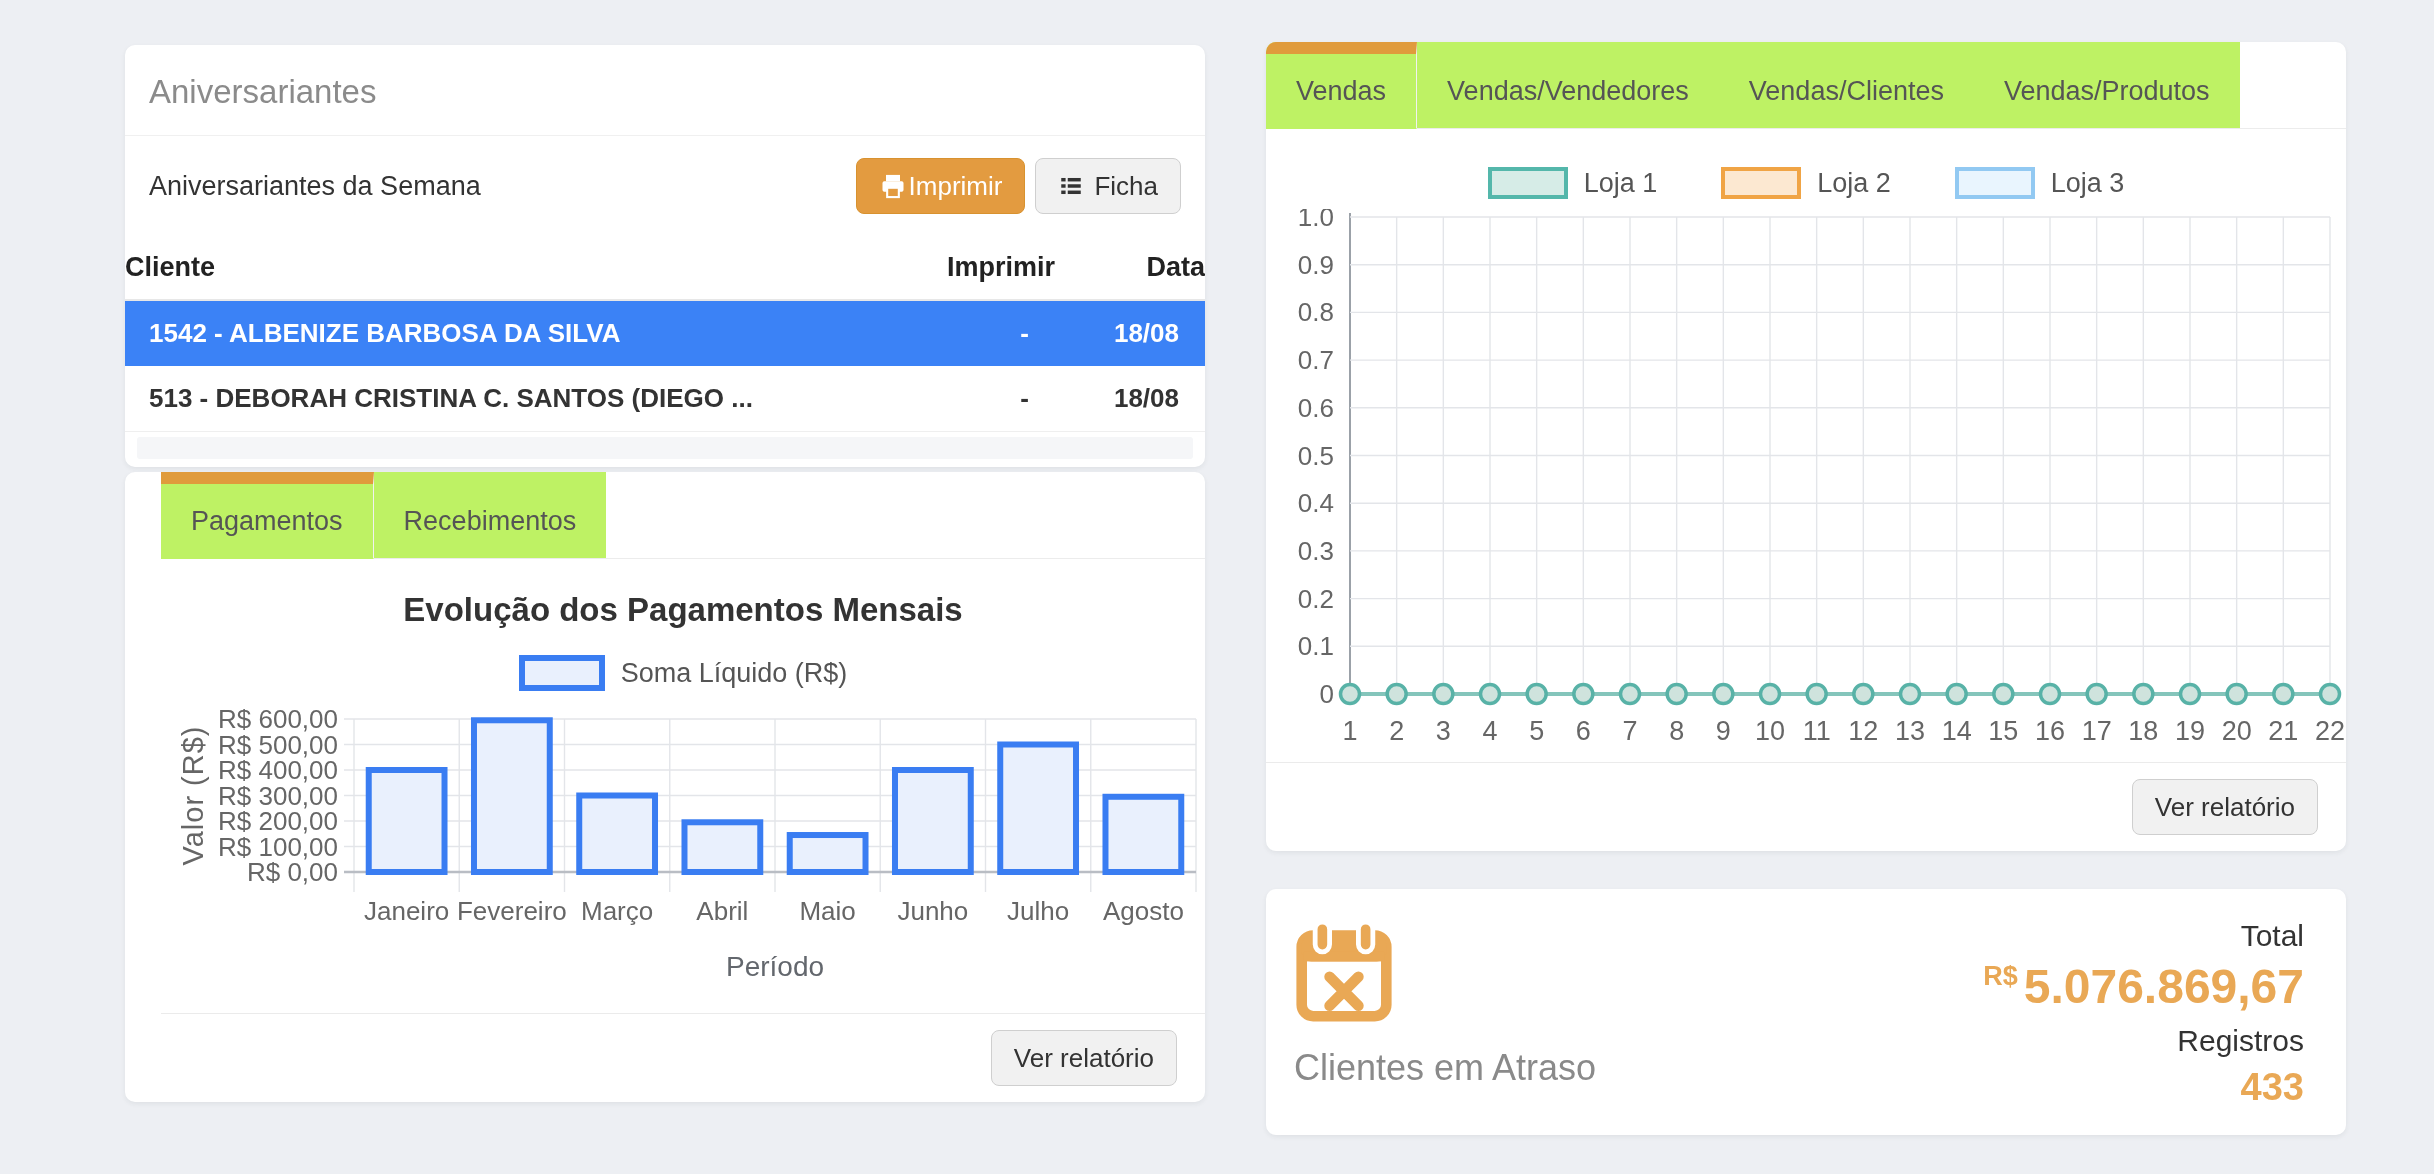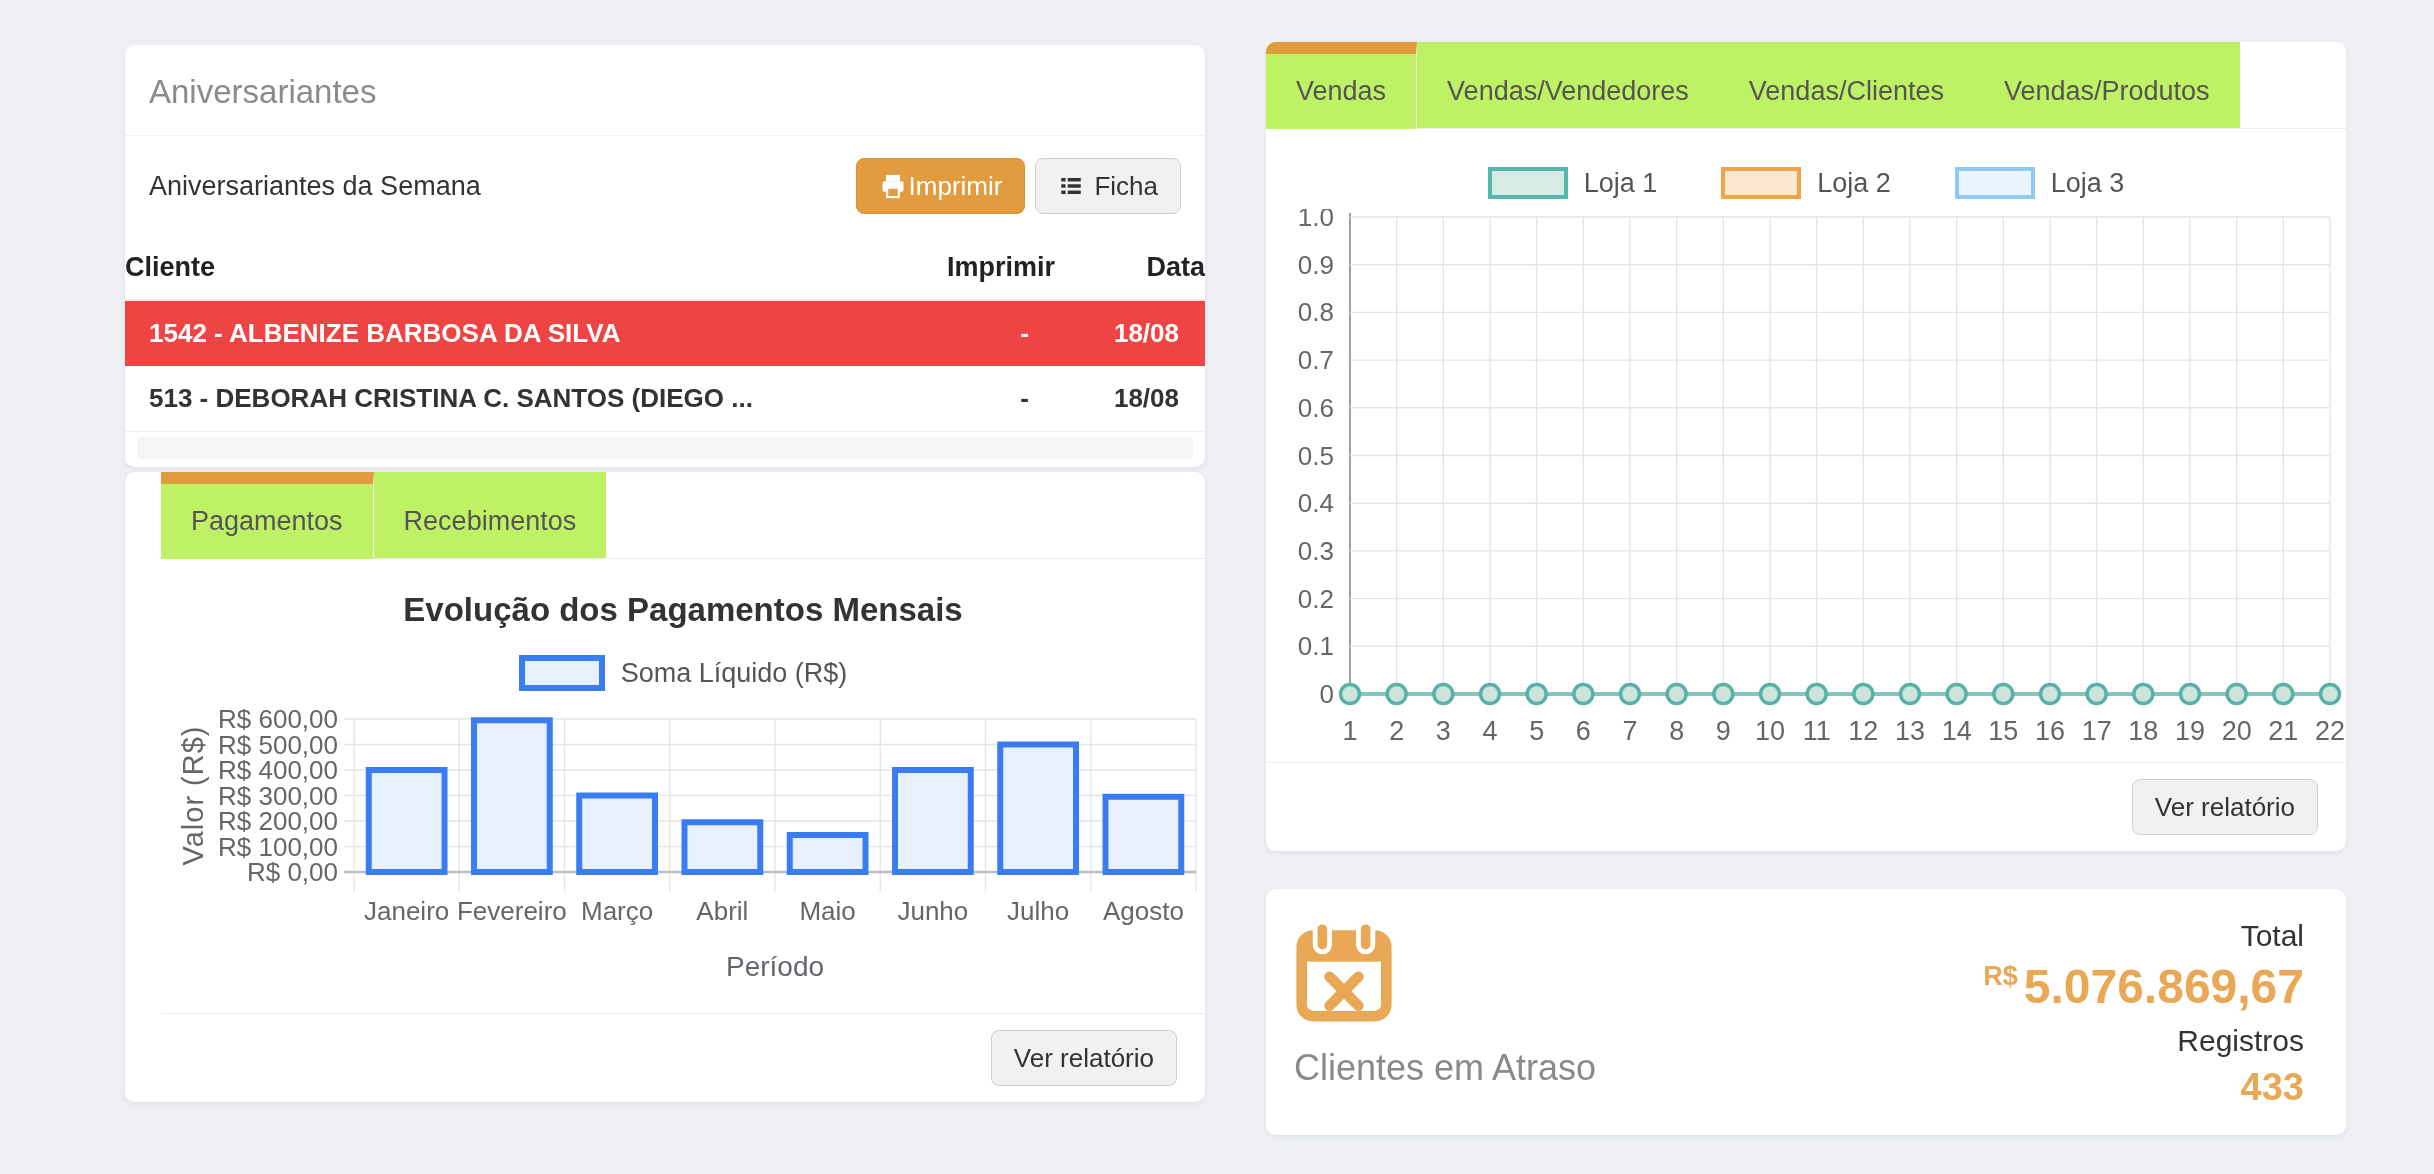--- a/index.html
+++ b/index.html
@@ -37,21 +37,21 @@
   
   .tbl{width:100%;}
   .trow{display:flex;align-items:center;font-size:26px;}
   .thead{font-weight:bold;color:#222;font-size:27px;border-bottom:2px solid #e7e7e7;}
   .thead .cell{padding:16px 0;}
   .cell{padding:17px 0;}
   .c-cliente{flex:1;padding-left:24px;}
   .c-telefone{width:260px;text-align:right;}
   .c-data{width:150px;text-align:right;padding-right:26px;}
   .trow.data-row{font-weight:bold;}
-  .trow.hl{background:#ef4444;color:#fff;}
+  .trow.hl{background:#3b82f6;color:#fff;}
   .trow.plain{color:#333;border-bottom:1px solid #efefef;align-items:flex-end;}
   .table-strip{height:22px;background:#f5f6f8;margin:5px 12px 8px 12px;border-radius:3px;}
   
   .tabbar{display:flex;align-items:stretch;}
   .tab{
     font-size:27px;color:#555;display:flex;align-items:center;
     padding:0 30px;height:74px;border-top:12px solid transparent;
     border-bottom:1px solid #ececec;cursor:pointer;background:#bef264;
   }
   .tab.active{

